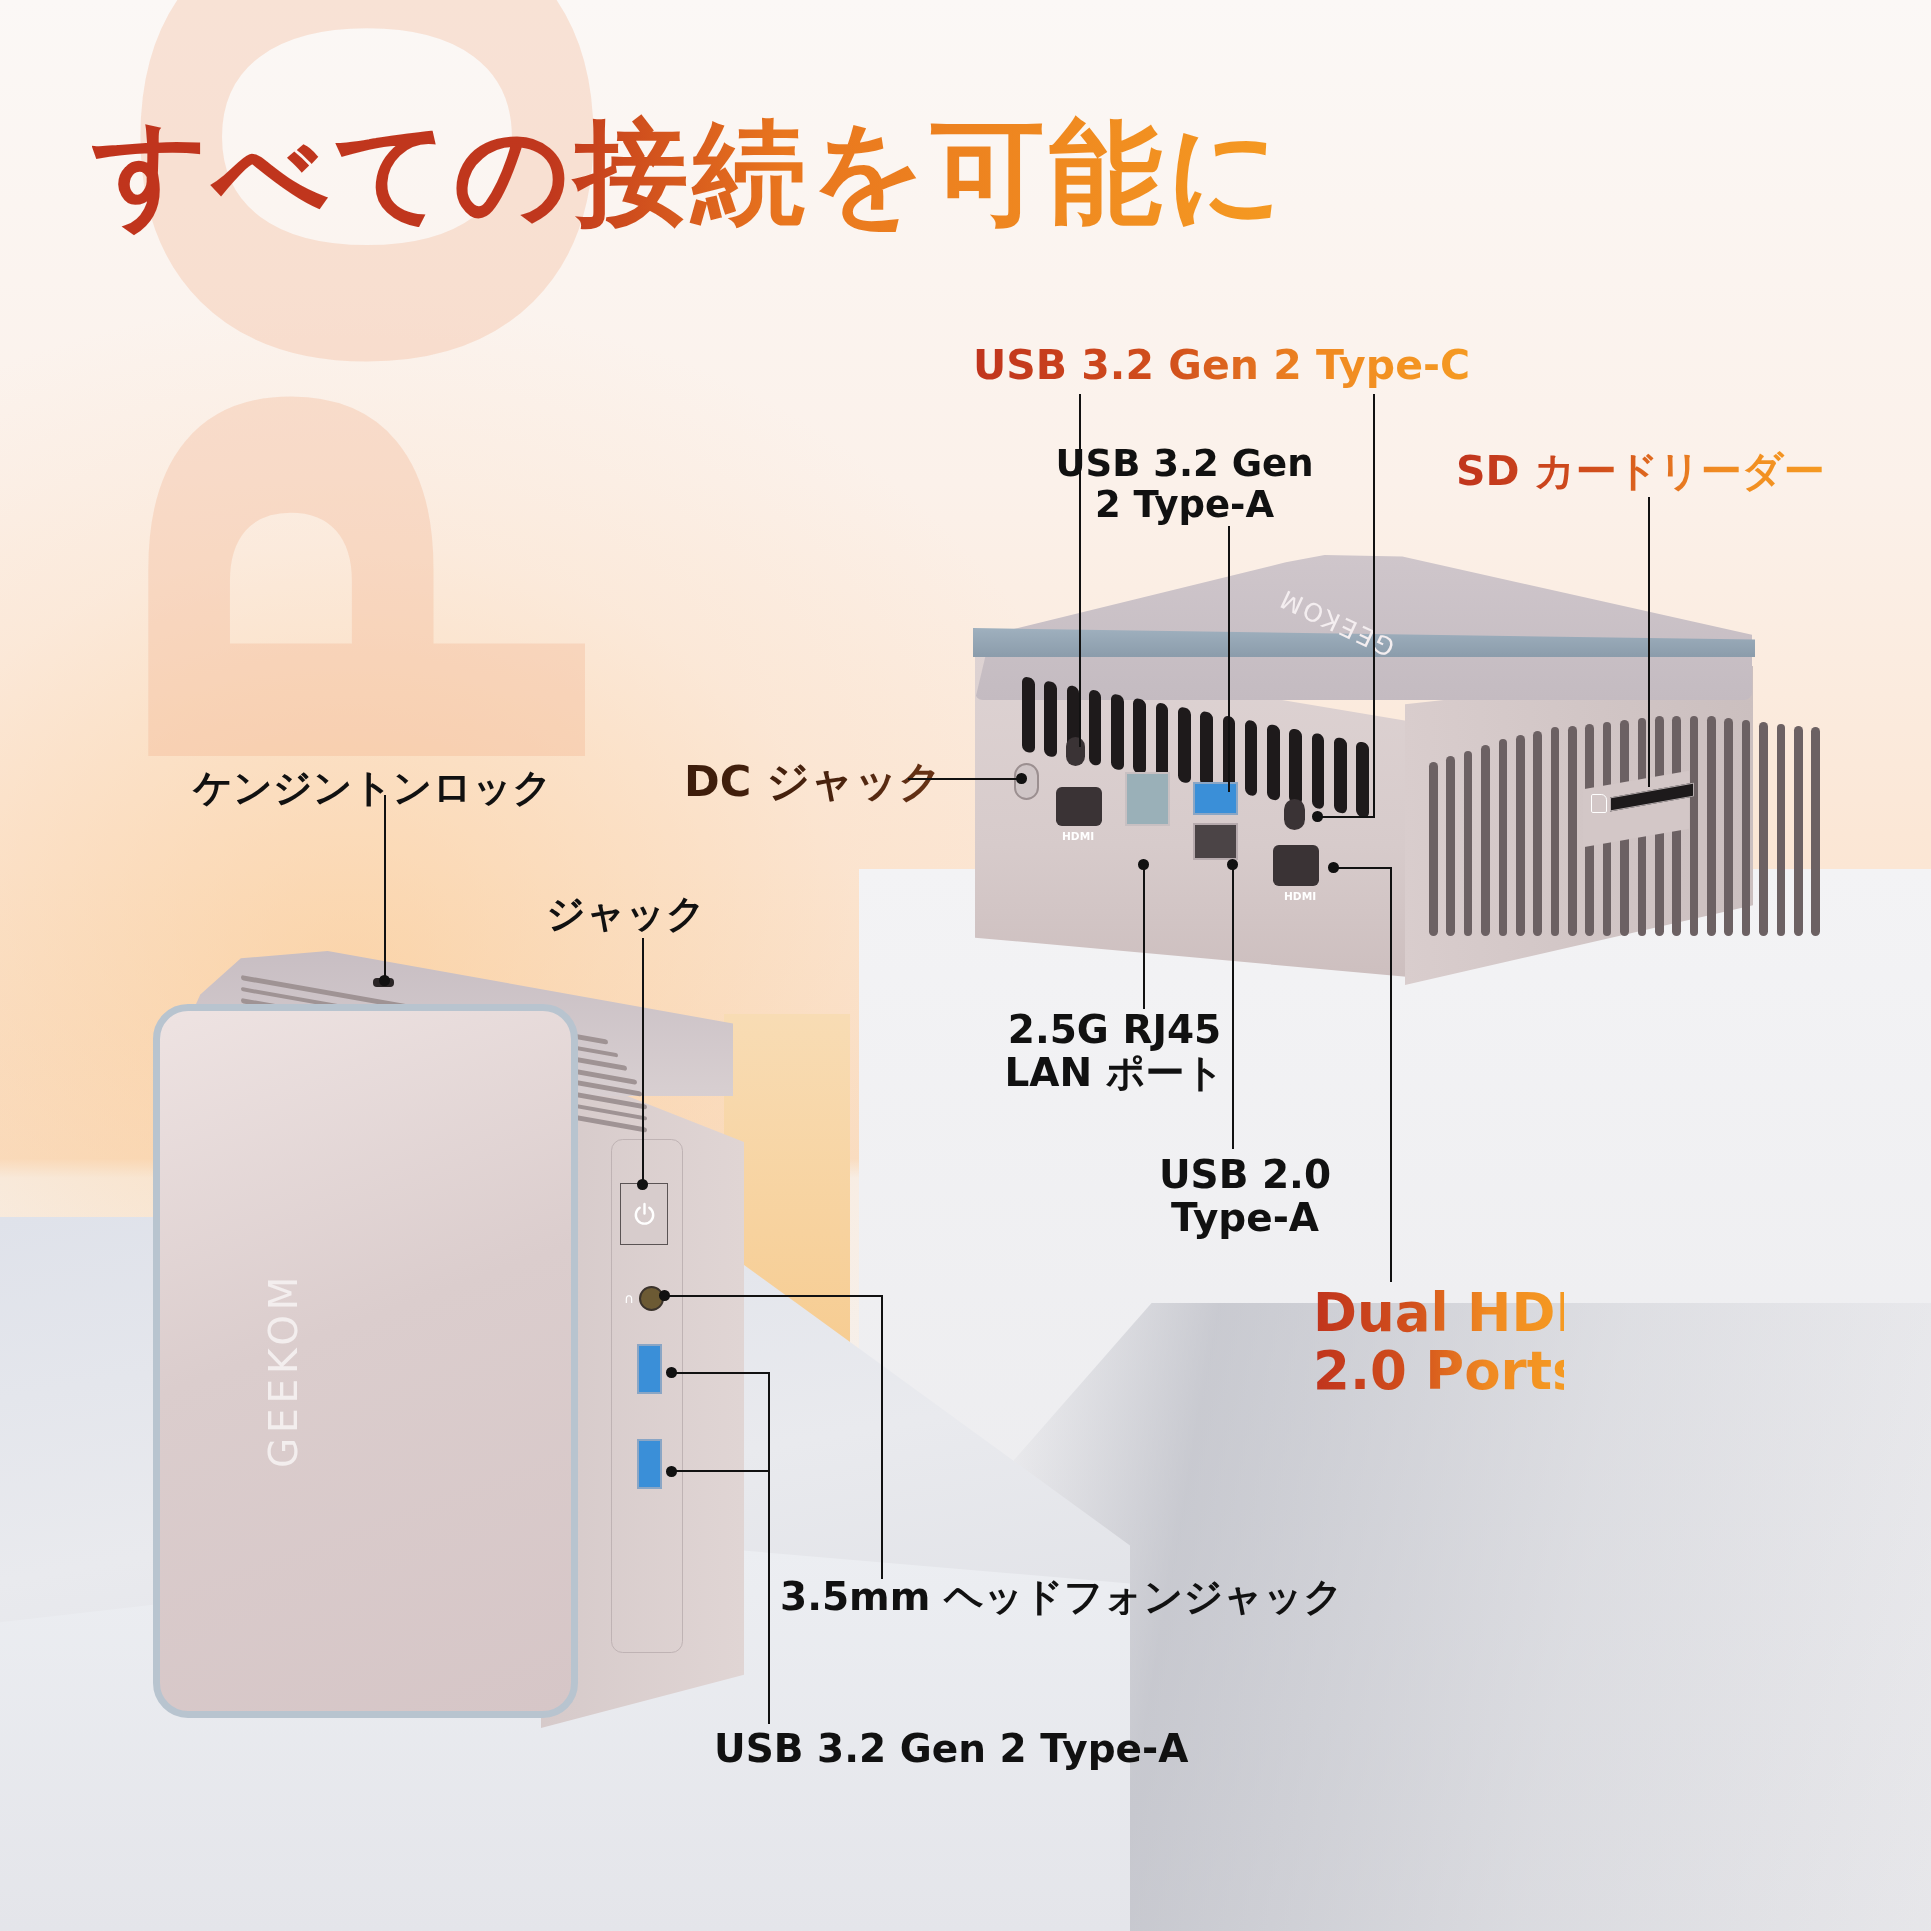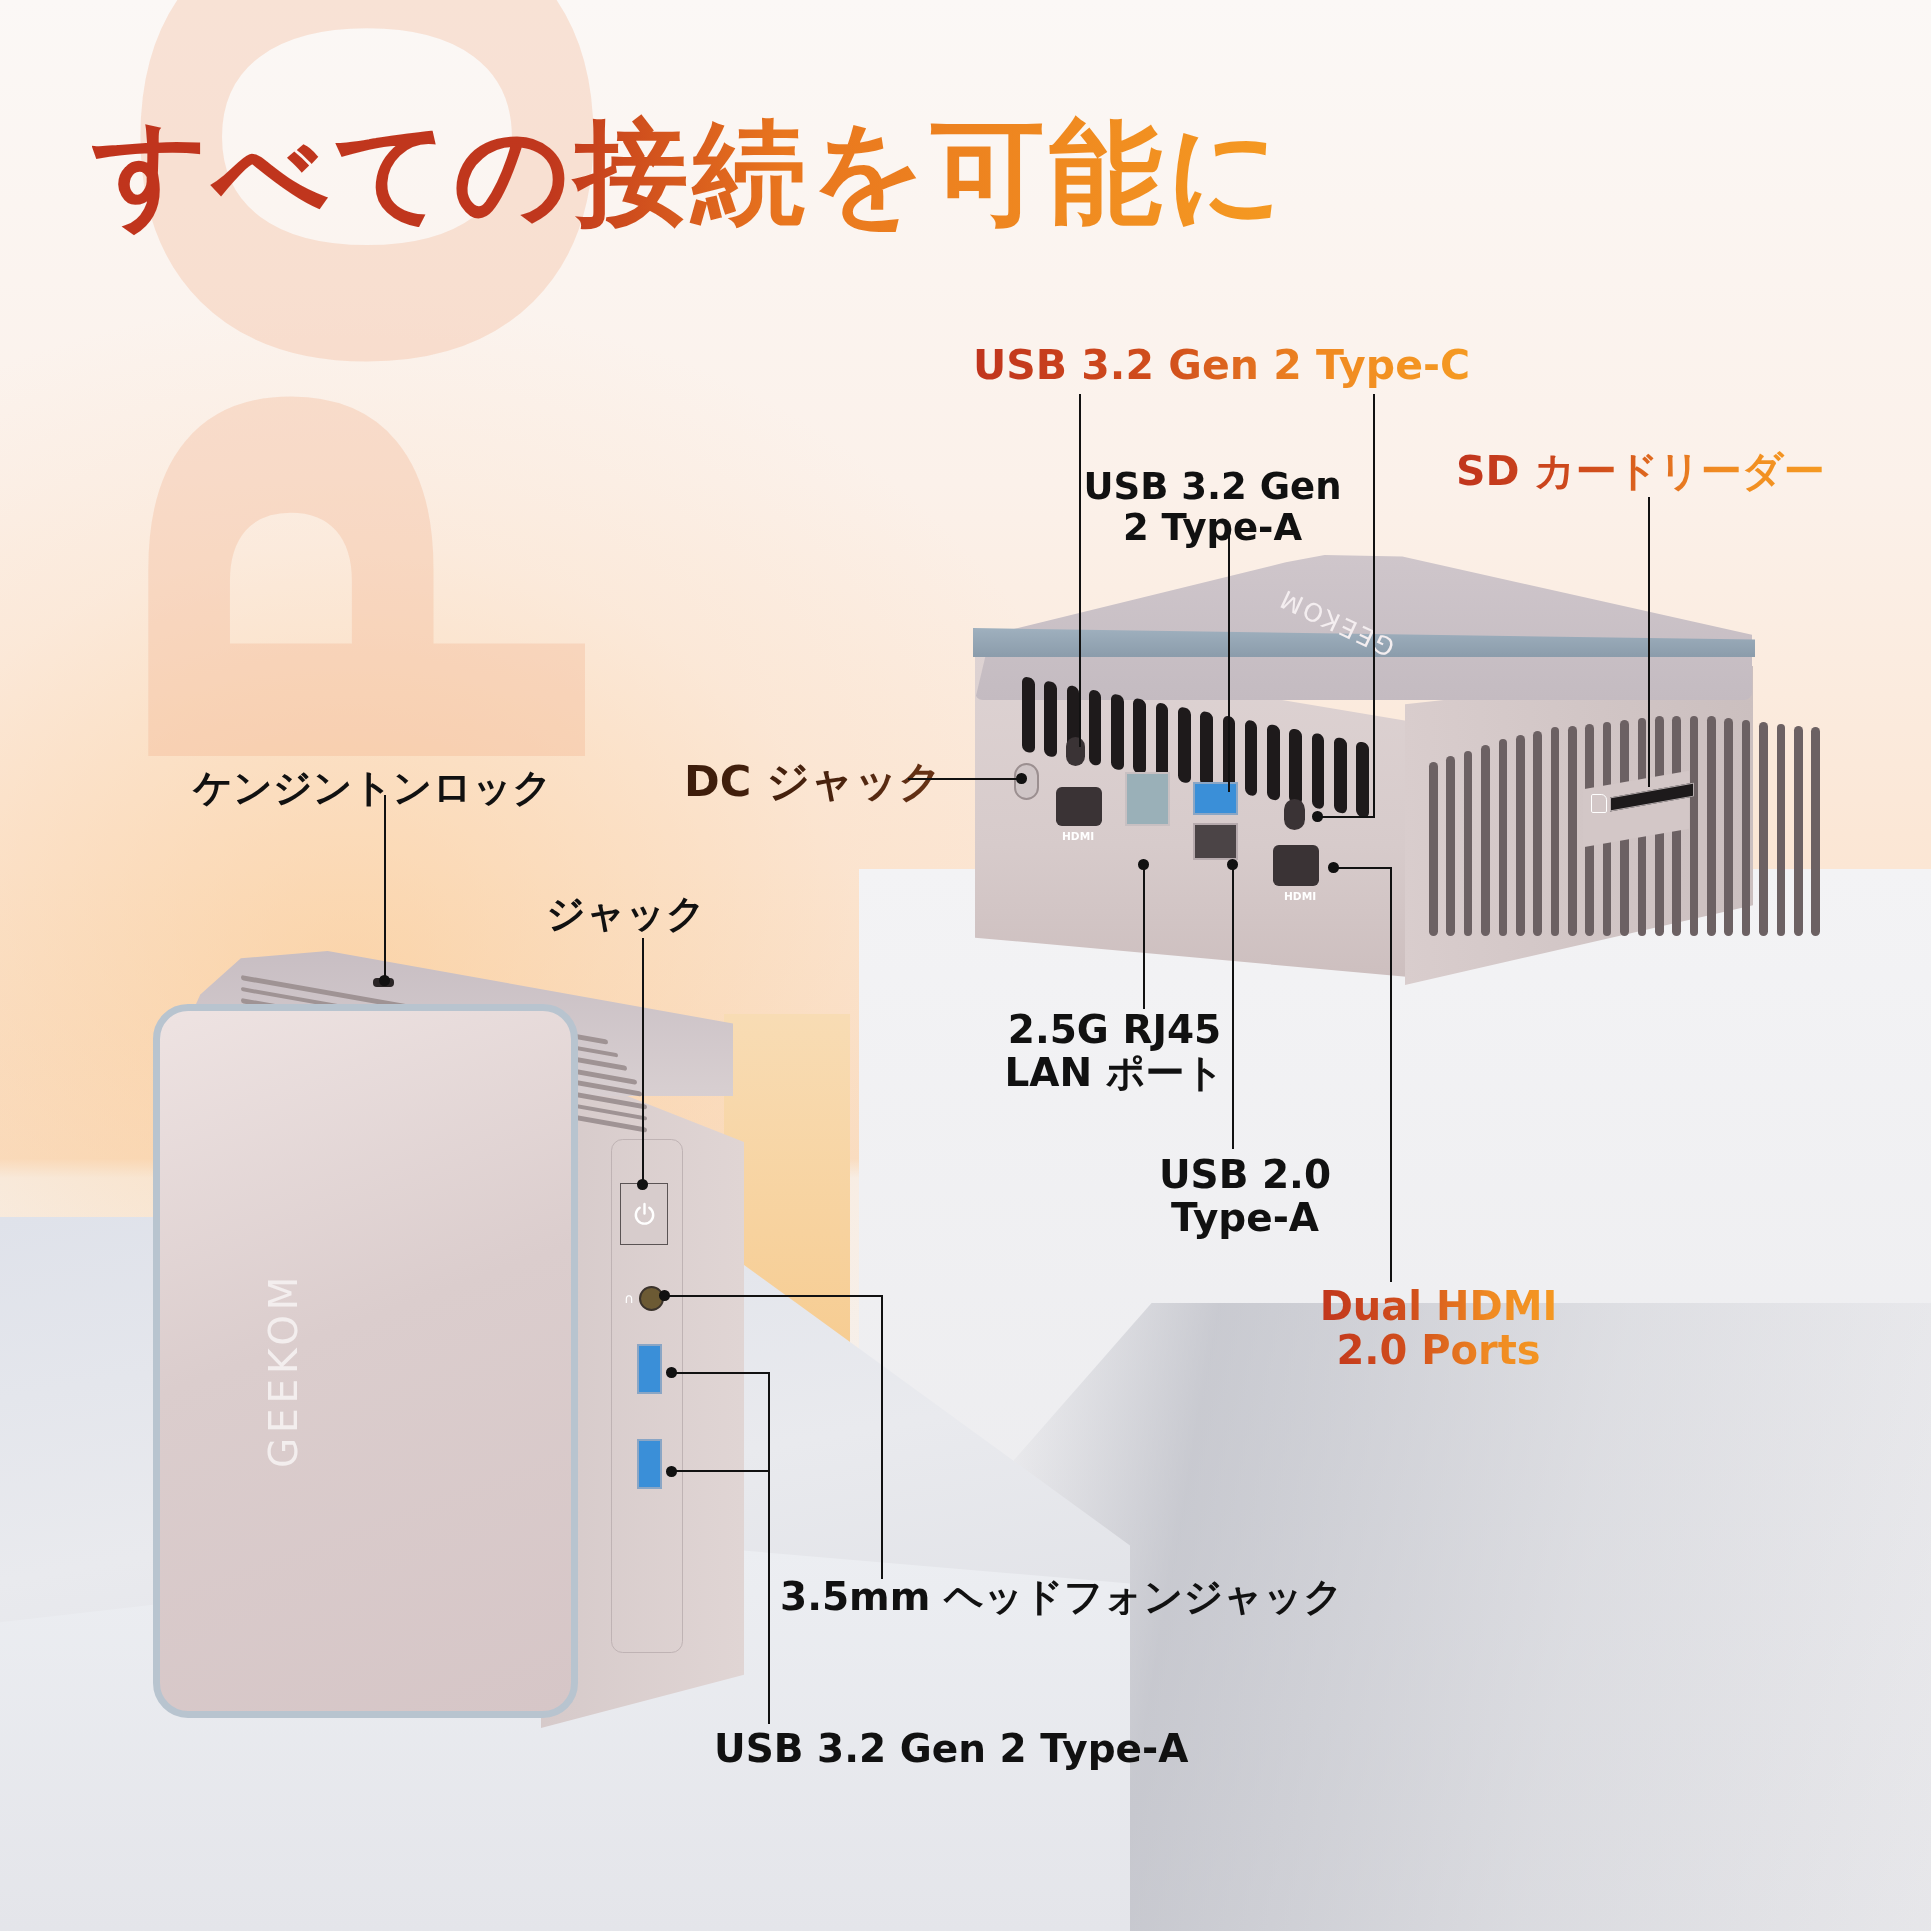--- a/index.html
+++ b/index.html
@@ -196,21 +196,21 @@
   <div class="abs usb-blue" style="left:637px;top:1344px;width:21px;height:46px;"></div>
   <div class="abs usb-blue" style="left:637px;top:1439px;width:21px;height:46px;"></div>
 </div>
 
 <div class="abs lbl grad" style="left:973px;top:343px;font-size:41px;text-align:center;">USB 3.2 Gen 2 Type-C</div>
 <div class="abs line" style="left:1079px;top:394px;width:1.9px;height:353px;"></div>
 <div class="abs line" style="left:1373px;top:394px;width:1.9px;height:423px;"></div>
 <div class="abs line" style="left:1318px;top:816px;width:57px;height:1.9px;"></div>
 <div class="abs dot" style="left:1312px;top:811px;"></div>
 
-<div class="abs lbl lbl-center" style="left:1082px;top:444px;width:261px;font-size:37px;margin-top:23px;">
+<div class="abs lbl lbl-center" style="left:1054px;top:444px;width:261px;font-size:37px;">
   <div>USB 3.2 Gen</div>
   <div>2 Type-A</div>
 </div>
 <div class="abs line" style="left:1228px;top:526px;width:1.9px;height:266px;"></div>
 
 <div class="abs lbl grad" style="left:1456px;top:449px;font-size:41px;">SD カードリーダー</div>
 <div class="abs line" style="left:1648px;top:497px;width:1.9px;height:290px;"></div>
 
 <div class="abs lbl" style="left:193px;top:743px;font-size:39px;margin-top:24px;">ケンジントンロック</div>
 <div class="abs line" style="left:384px;top:795px;width:1.9px;height:185px;"></div>
@@ -231,21 +231,21 @@
 <div class="abs line" style="left:1143px;top:864px;width:1.9px;height:145px;"></div>
 <div class="abs dot" style="left:1138px;top:859px;"></div>
 
 <div class="abs lbl lbl-center" style="left:1139px;top:1154px;width:212px;font-size:39px;">
   <div>USB 2.0</div>
   <div>Type-A</div>
 </div>
 <div class="abs line" style="left:1232px;top:864px;width:1.9px;height:285px;"></div>
 <div class="abs dot" style="left:1227px;top:859px;"></div>
 
-<div class="abs lbl lbl-center grad" style="left:1313px;top:1284px;width:251px;font-size:40px;">
+<div class="abs lbl lbl-center grad" style="left:1313px;top:1284px;width:251px;font-size:53px;">
   <div>Dual HDMI</div>
   <div>2.0 Ports</div>
 </div>
 <div class="abs line" style="left:1332px;top:867px;width:60px;height:1.9px;"></div>
 <div class="abs line" style="left:1390px;top:867px;width:1.9px;height:415px;"></div>
 <div class="abs dot" style="left:1328px;top:862px;"></div>
 
 <div class="abs lbl" style="left:780px;top:1576px;font-size:39px;">3.5mm ヘッドフォンジャック</div>
 <div class="abs line" style="left:664px;top:1295px;width:218px;height:1.9px;"></div>
 <div class="abs line" style="left:881px;top:1295px;width:1.9px;height:284px;"></div>

